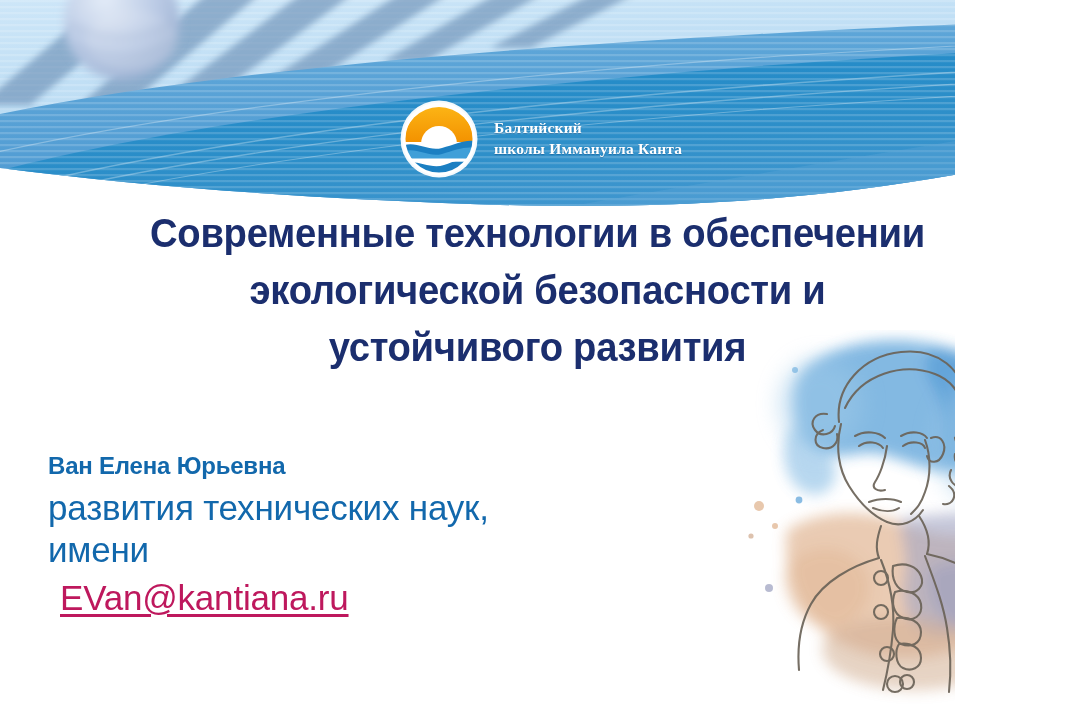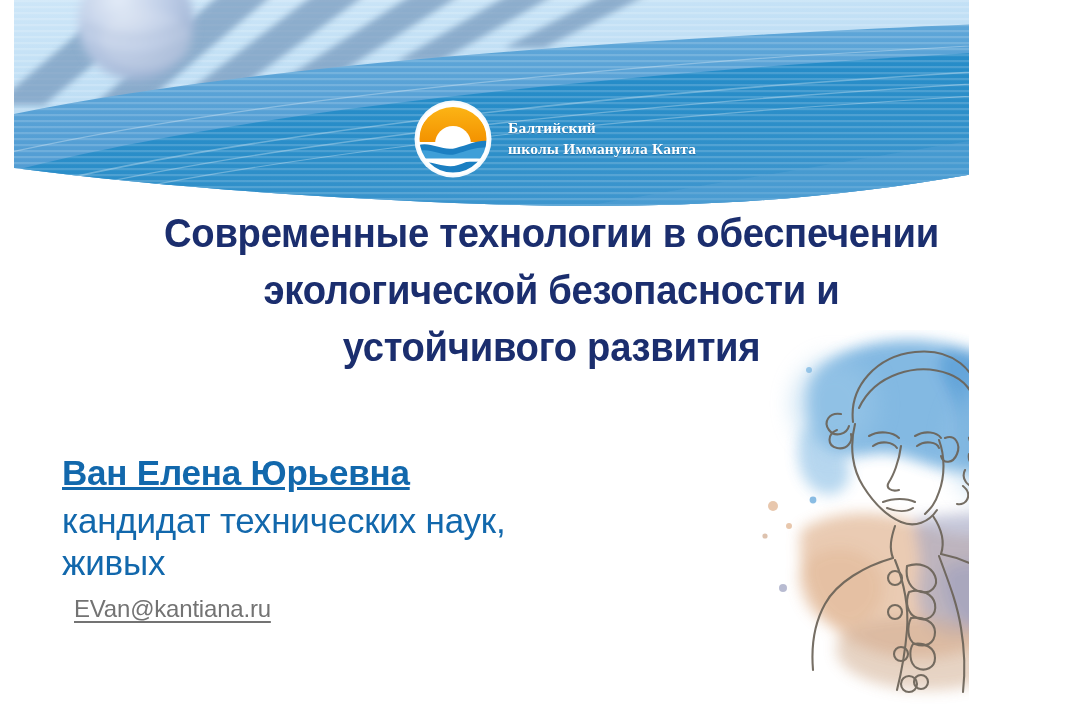--- a/index.html
+++ b/index.html
@@ -10,21 +10,20 @@
   }
   body {
     font-family: "Liberation Sans", sans-serif;
   }
   #slide {
     position: relative;
     width: 955px;
     height: 720px;
     overflow: hidden;
     background: #ffffff;
-    margin-left: 14px;
   }
 
   
   #banner {
     position: absolute;
     left: 0;
     top: 0;
     width: 1075px;
     height: 235px;
     overflow: hidden;
@@ -94,39 +93,38 @@
     position: absolute;
     left: 48px;
     top: 452px;
     width: 680px;
     color: #1268ac;
     font-size: 35px;
     line-height: 1.2;
   }
   #author-name {
     font-weight: 700;
-    font-size: 35px;
+    font-size: 24px;
     letter-spacing: -0.2px;
     margin-bottom: 6px;
     white-space: nowrap;
-    text-decoration: underline;
   }
   #author-block .aline {
     font-weight: 400;
     white-space: pre;
     letter-spacing: -0.2px;
   }
   #email-link {
     display: inline-block;
     margin-top: 6px;
     margin-left: 12px;
-    color: #737373;
+    color: #be185d;
     text-decoration: underline;
     text-underline-offset: 4px;
-    font-size: 24px;
+    font-size: 35px;
     font-weight: 400;
     letter-spacing: -0.2px;
   }
 </style>
 </head>
 <body>
 
 <div id="slide">
 
   <div id="banner">
@@ -335,18 +333,18 @@
   </div>
 
   <div id="title">
     <span class="tline">Современные технологии в обеспечении</span>
     <span class="tline">экологической безопасности и</span>
     <span class="tline">устойчивого развития</span>
   </div>
 
   <div id="author-block">
     <div id="author-name">Ван Елена Юрьевна</div>
-    <div class="aline">кандидат технических наук,</div>
-    <div class="aline">живых</div>
+    <div class="aline">развития технических наук,</div>
+    <div class="aline">имени</div>
     <a id="email-link" href="#">EVan@kantiana.ru</a>
   </div>
 
 </div>
 
 </body></html>

